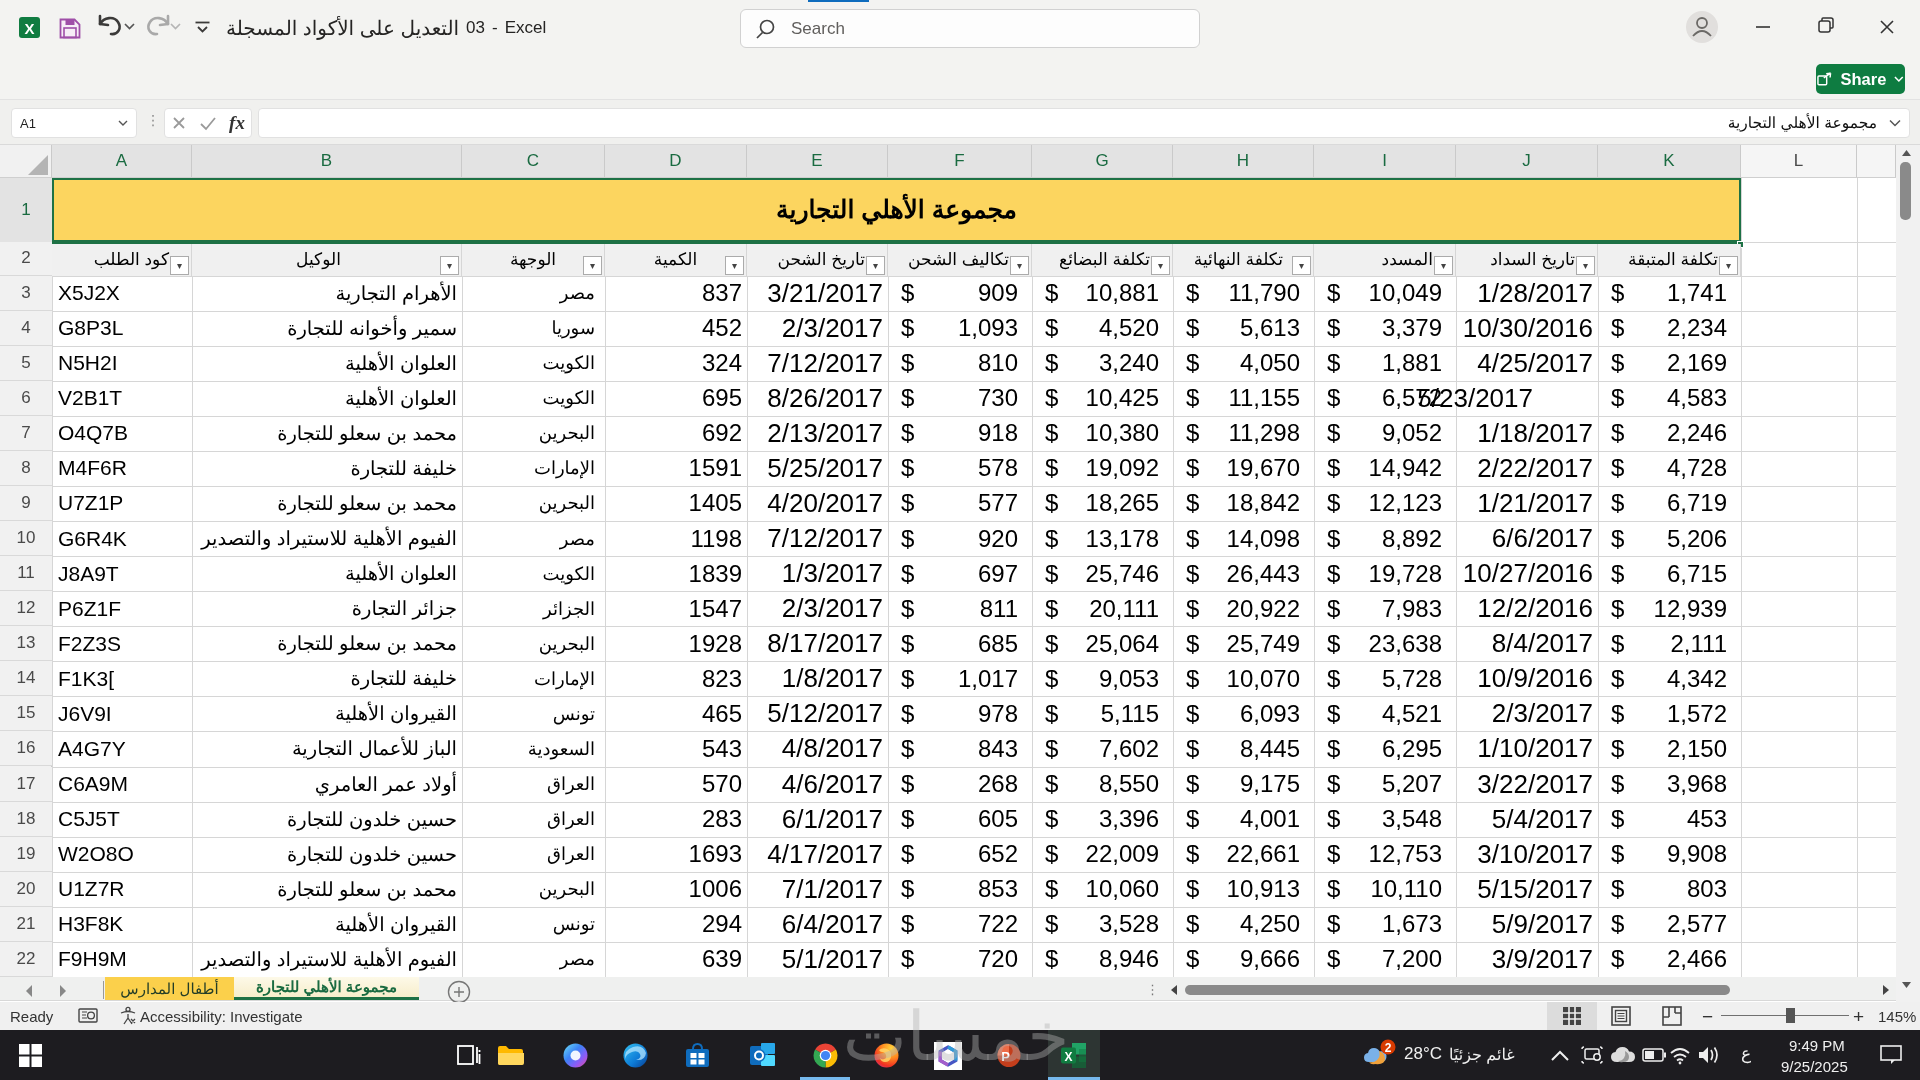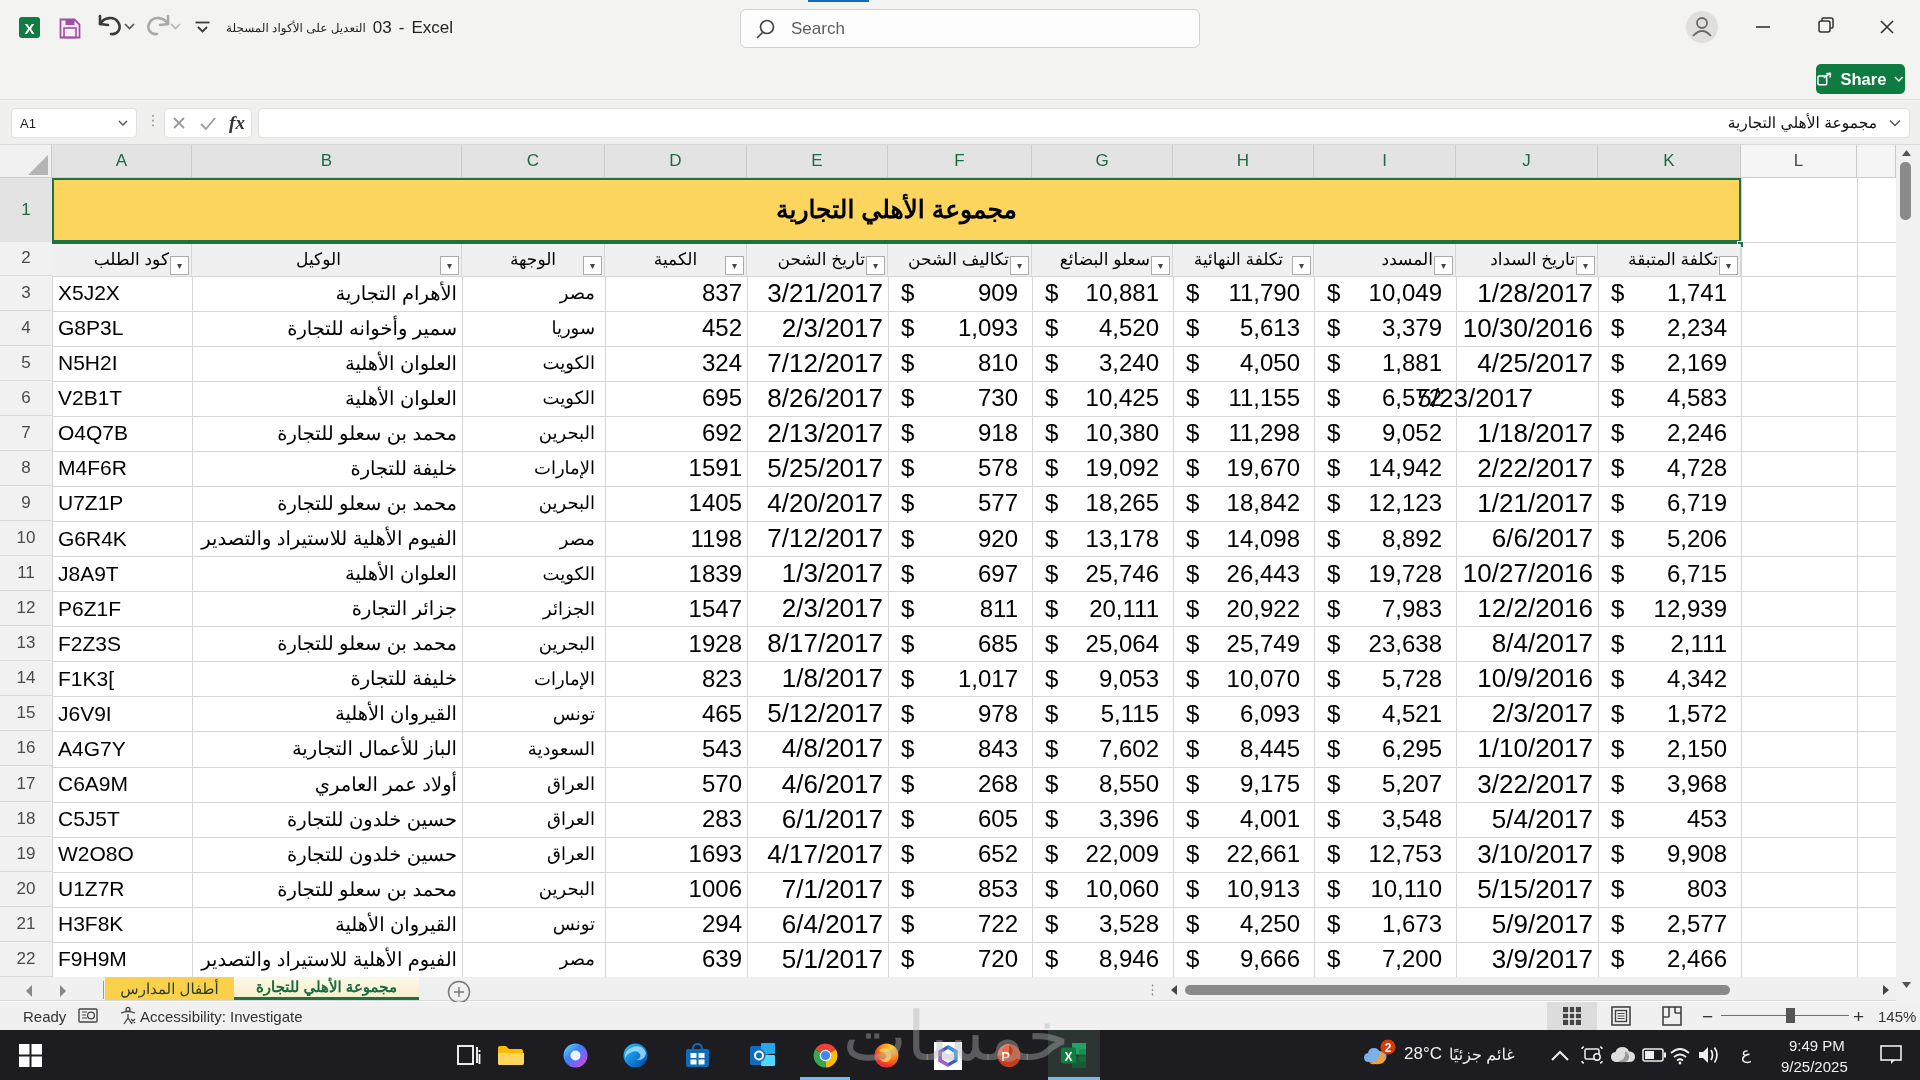--- a/index.html
+++ b/index.html
@@ -92,21 +92,21 @@
  <svg class="qat" style="left:140px" width="44" height="55" viewBox="0 0 44 55">
    <path d="M28 24 C24 17 14 16 10 22 C6 28 10 35 17 34" fill="none" stroke="#a9a9a9" stroke-width="2.6" stroke-linecap="round"></path>
    <path d="M28 24 l0 -8 M28 24 l-8 1" fill="none" stroke="#a9a9a9" stroke-width="2.6" stroke-linecap="round"></path>
    <path d="M31 24 l4.5 4.5 l4.5 -4.5" fill="none" stroke="#b5b5b5" stroke-width="1.7"></path>
  </svg>
  <svg class="qat" style="left:192px" width="22" height="55" viewBox="0 0 22 55">
    <path d="M3.5 22.5 h14" stroke="#3b3a39" stroke-width="1.8"></path>
    <path d="M6 27 l4.5 4.5 l4.5 -4.5" fill="none" stroke="#3b3a39" stroke-width="1.8"></path>
  </svg>
  <div id="title-text">
-      <bdi dir="rtl" style="font-size:12px">التعديل على الأكواد المسجلة</bdi>
+      <bdi dir="rtl" style="font-size:20px">التعديل على الأكواد المسجلة</bdi>
       <span>03</span>
       <span>-</span>
       <span>Excel</span>
     </div>
  <div id="searchbox">
    <svg width="50" height="24" viewBox="0 0 50 24">
         <circle cx="26" cy="10" r="6.5" fill="none" stroke="#444" stroke-width="1.7"></circle>
         <path d="M21.5 15.5 L16 21" stroke="#444" stroke-width="1.7"></path>
       </svg>
    <span>Search</span>
@@ -785,21 +785,21 @@
       </div>
       <div class="h2c" style="left:747px;width:141px;justify-content:flex-end;padding-right:22px;">
         <span class="h2t">تاريخ الشحن</span>
         <span class="fbtn">▾</span>
       </div>
       <div class="h2c" style="left:888px;width:144px;justify-content:flex-end;padding-right:22px;">
         <span class="h2t">تكاليف الشحن</span>
         <span class="fbtn">▾</span>
       </div>
       <div class="h2c" style="left:1032px;width:141px;justify-content:flex-end;padding-right:22px;">
-        <span class="h2t">سعلو البضائع</span>
+        <span class="h2t">تكلفة البضائع</span>
         <span class="fbtn">▾</span>
       </div>
       <div class="h2c" style="left:1173px;width:141px;justify-content:flex-end;padding-right:30px;">
         <span class="h2t">تكلفة النهائية</span>
         <span class="fbtn">▾</span>
       </div>
       <div class="h2c" style="left:1314px;width:142px;justify-content:flex-end;padding-right:22px;">
         <span class="h2t">المسدد</span>
         <span class="fbtn">▾</span>
       </div>
@@ -839,21 +839,21 @@
   <svg style="position:absolute;left:1880px;top:7px" width="12" height="12" viewBox="0 0 12 12">
       <path d="M3 1 L9 6 L3 11 z" fill="#444"></path>
     </svg>
 </div>
 <div style="position:absolute;left:1896px;top:977px;width:24px;height:24.5px;background:#f1f1f1">
     <svg style="position:absolute;left:4px;top:2px" width="13" height="12" viewBox="0 0 13 12">
       <path d="M2 3 L6.5 9 L11 3 z" fill="#555"></path>
     </svg>
   </div>
 <div id="statusbar">
-  <span style="position:absolute;left:23px;top:6px">Ready</span>
+  <span style="position:absolute;left:10px;top:6px">Ready</span>
   <svg style="position:absolute;left:78px;top:5px" width="20" height="18" viewBox="0 0 20 18">
       <rect x="1" y="2" width="18" height="13" rx="1" fill="none" stroke="#444" stroke-width="1.4"></rect>
       <circle cx="13" cy="8.5" r="3.4" fill="none" stroke="#444" stroke-width="1.3"></circle>
       <path d="M4 5 h5 M4 8 h4 M4 11 h5" stroke="#444" stroke-width="1.2"></path>
     </svg>
   <svg style="position:absolute;left:118px;top:4px" width="20" height="20" viewBox="0 0 20 20">
       <circle cx="10" cy="3.4" r="2" fill="none" stroke="#444" stroke-width="1.3"></circle>
       <path d="M3 7 q7 -3 14 0 M10 8 v4 M10 12 l-4 6 M10 12 l4 6 M13 13 l4 4 M13 17 l4 -4" fill="none" stroke="#444" stroke-width="1.3"></path>
     </svg>
   <span style="position:absolute;left:140px;top:6px">Accessibility: Investigate</span>

